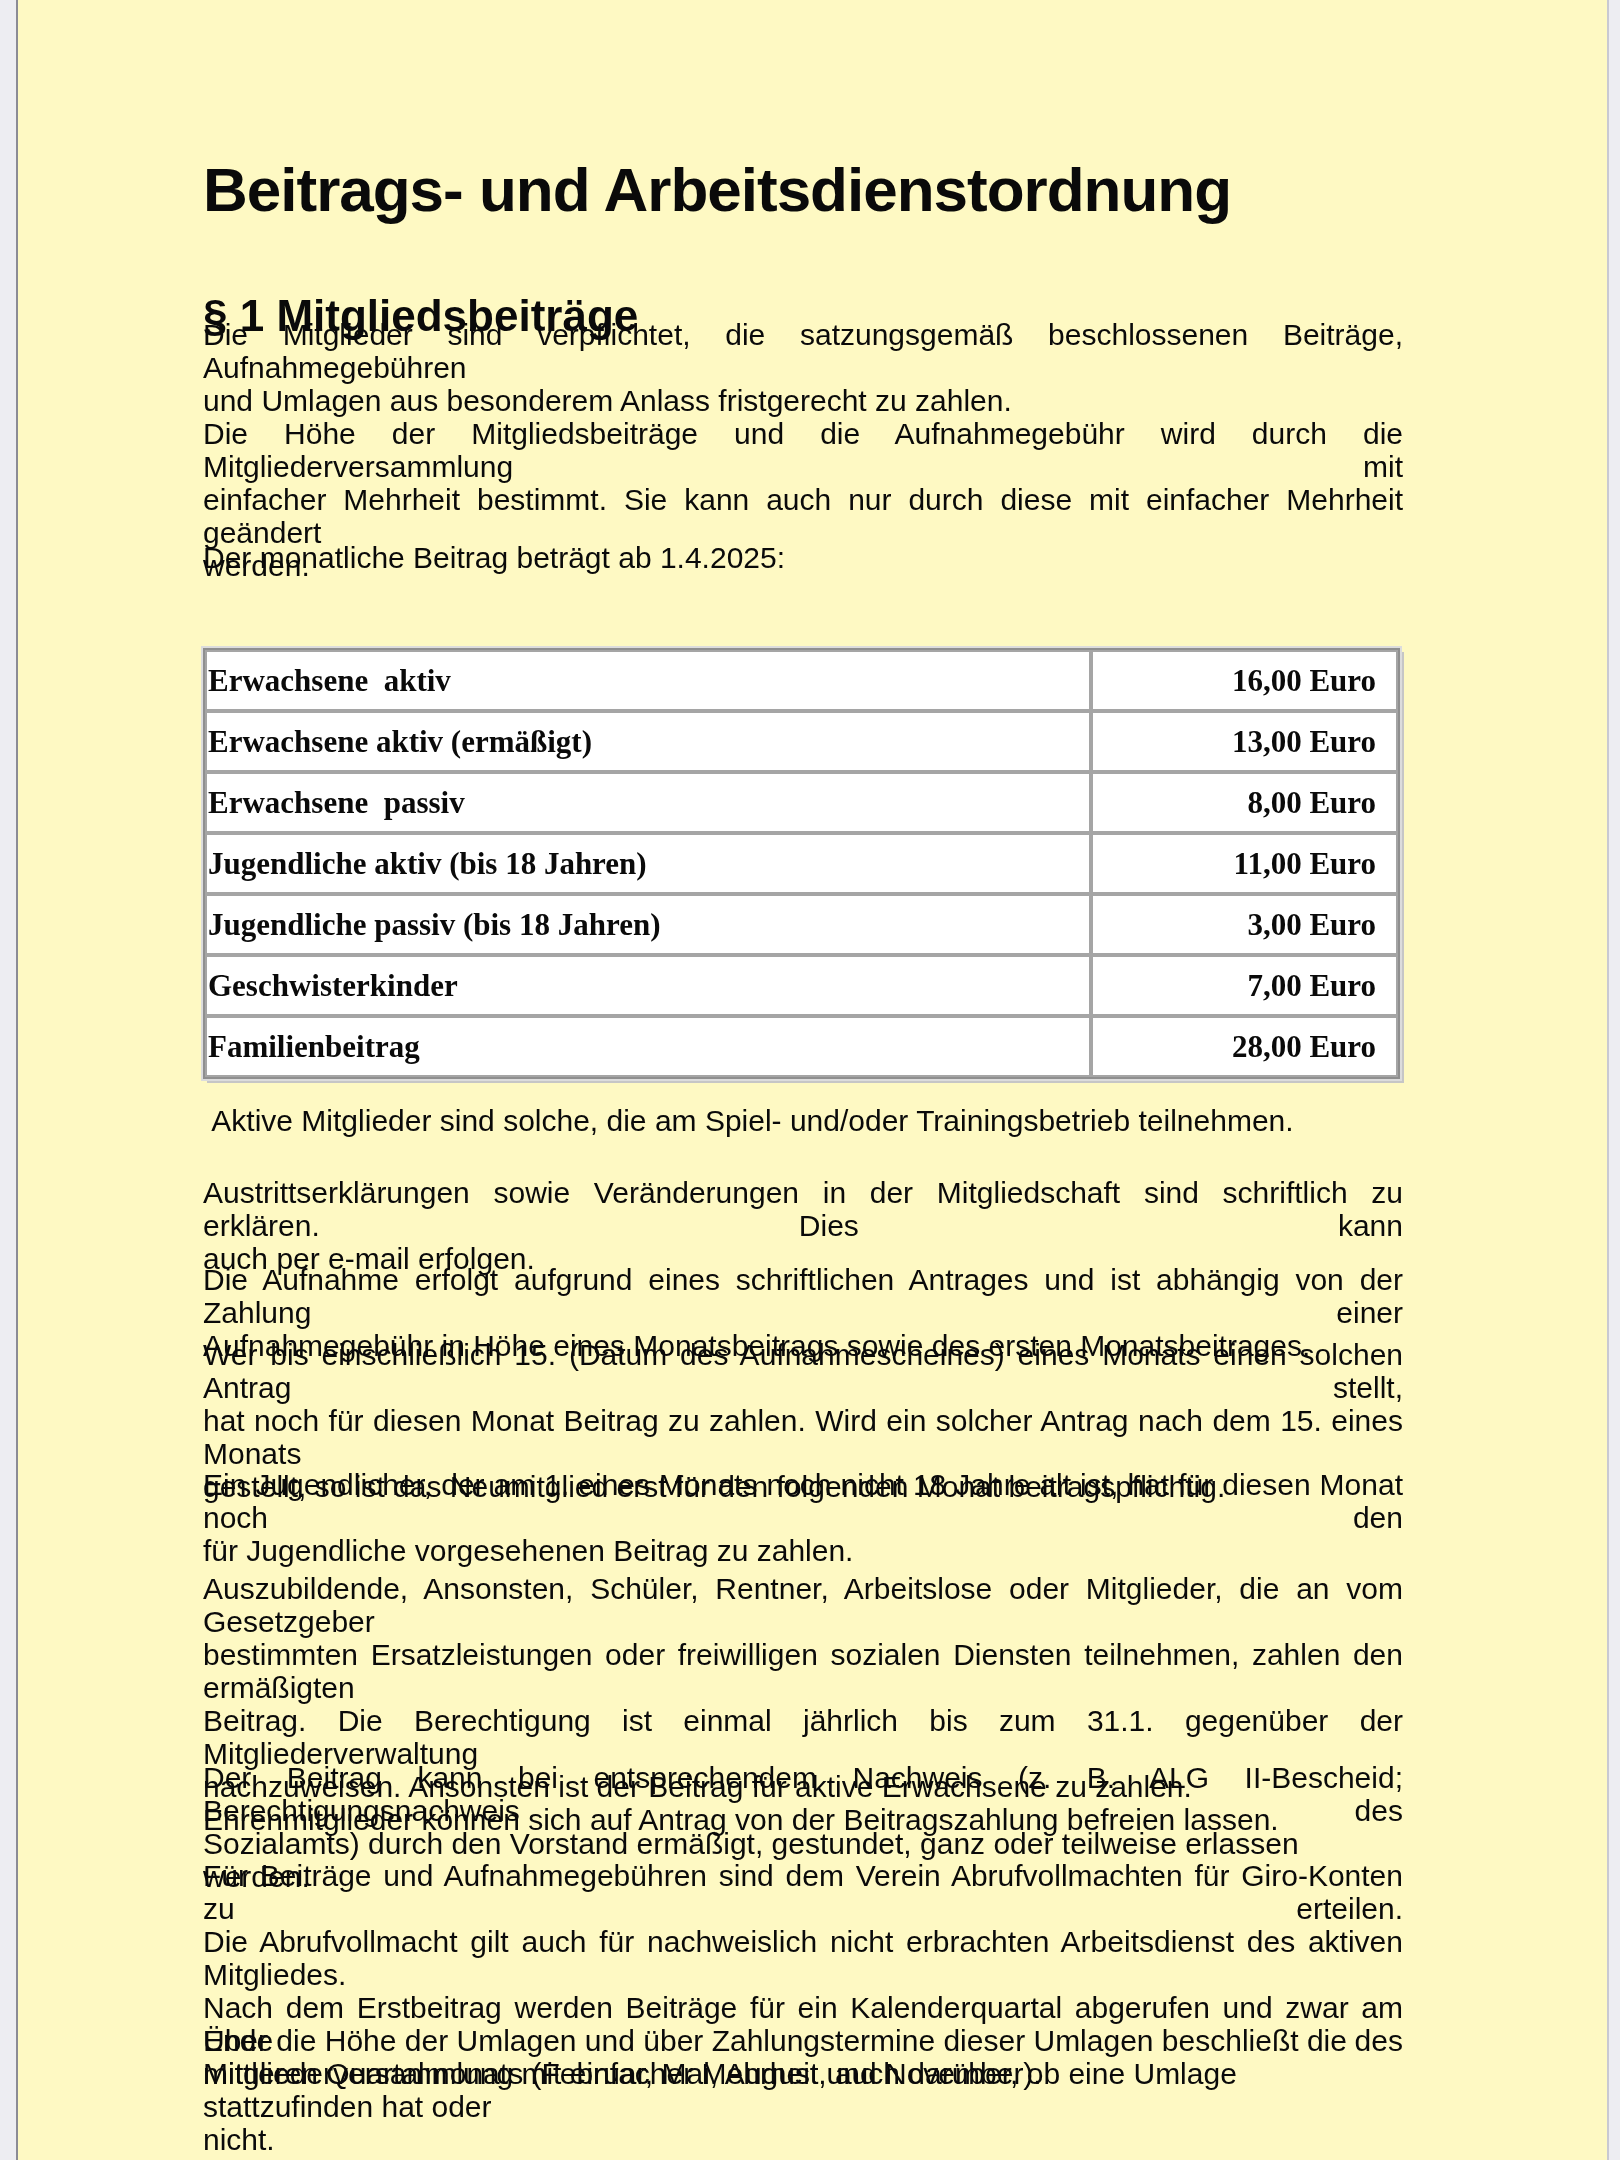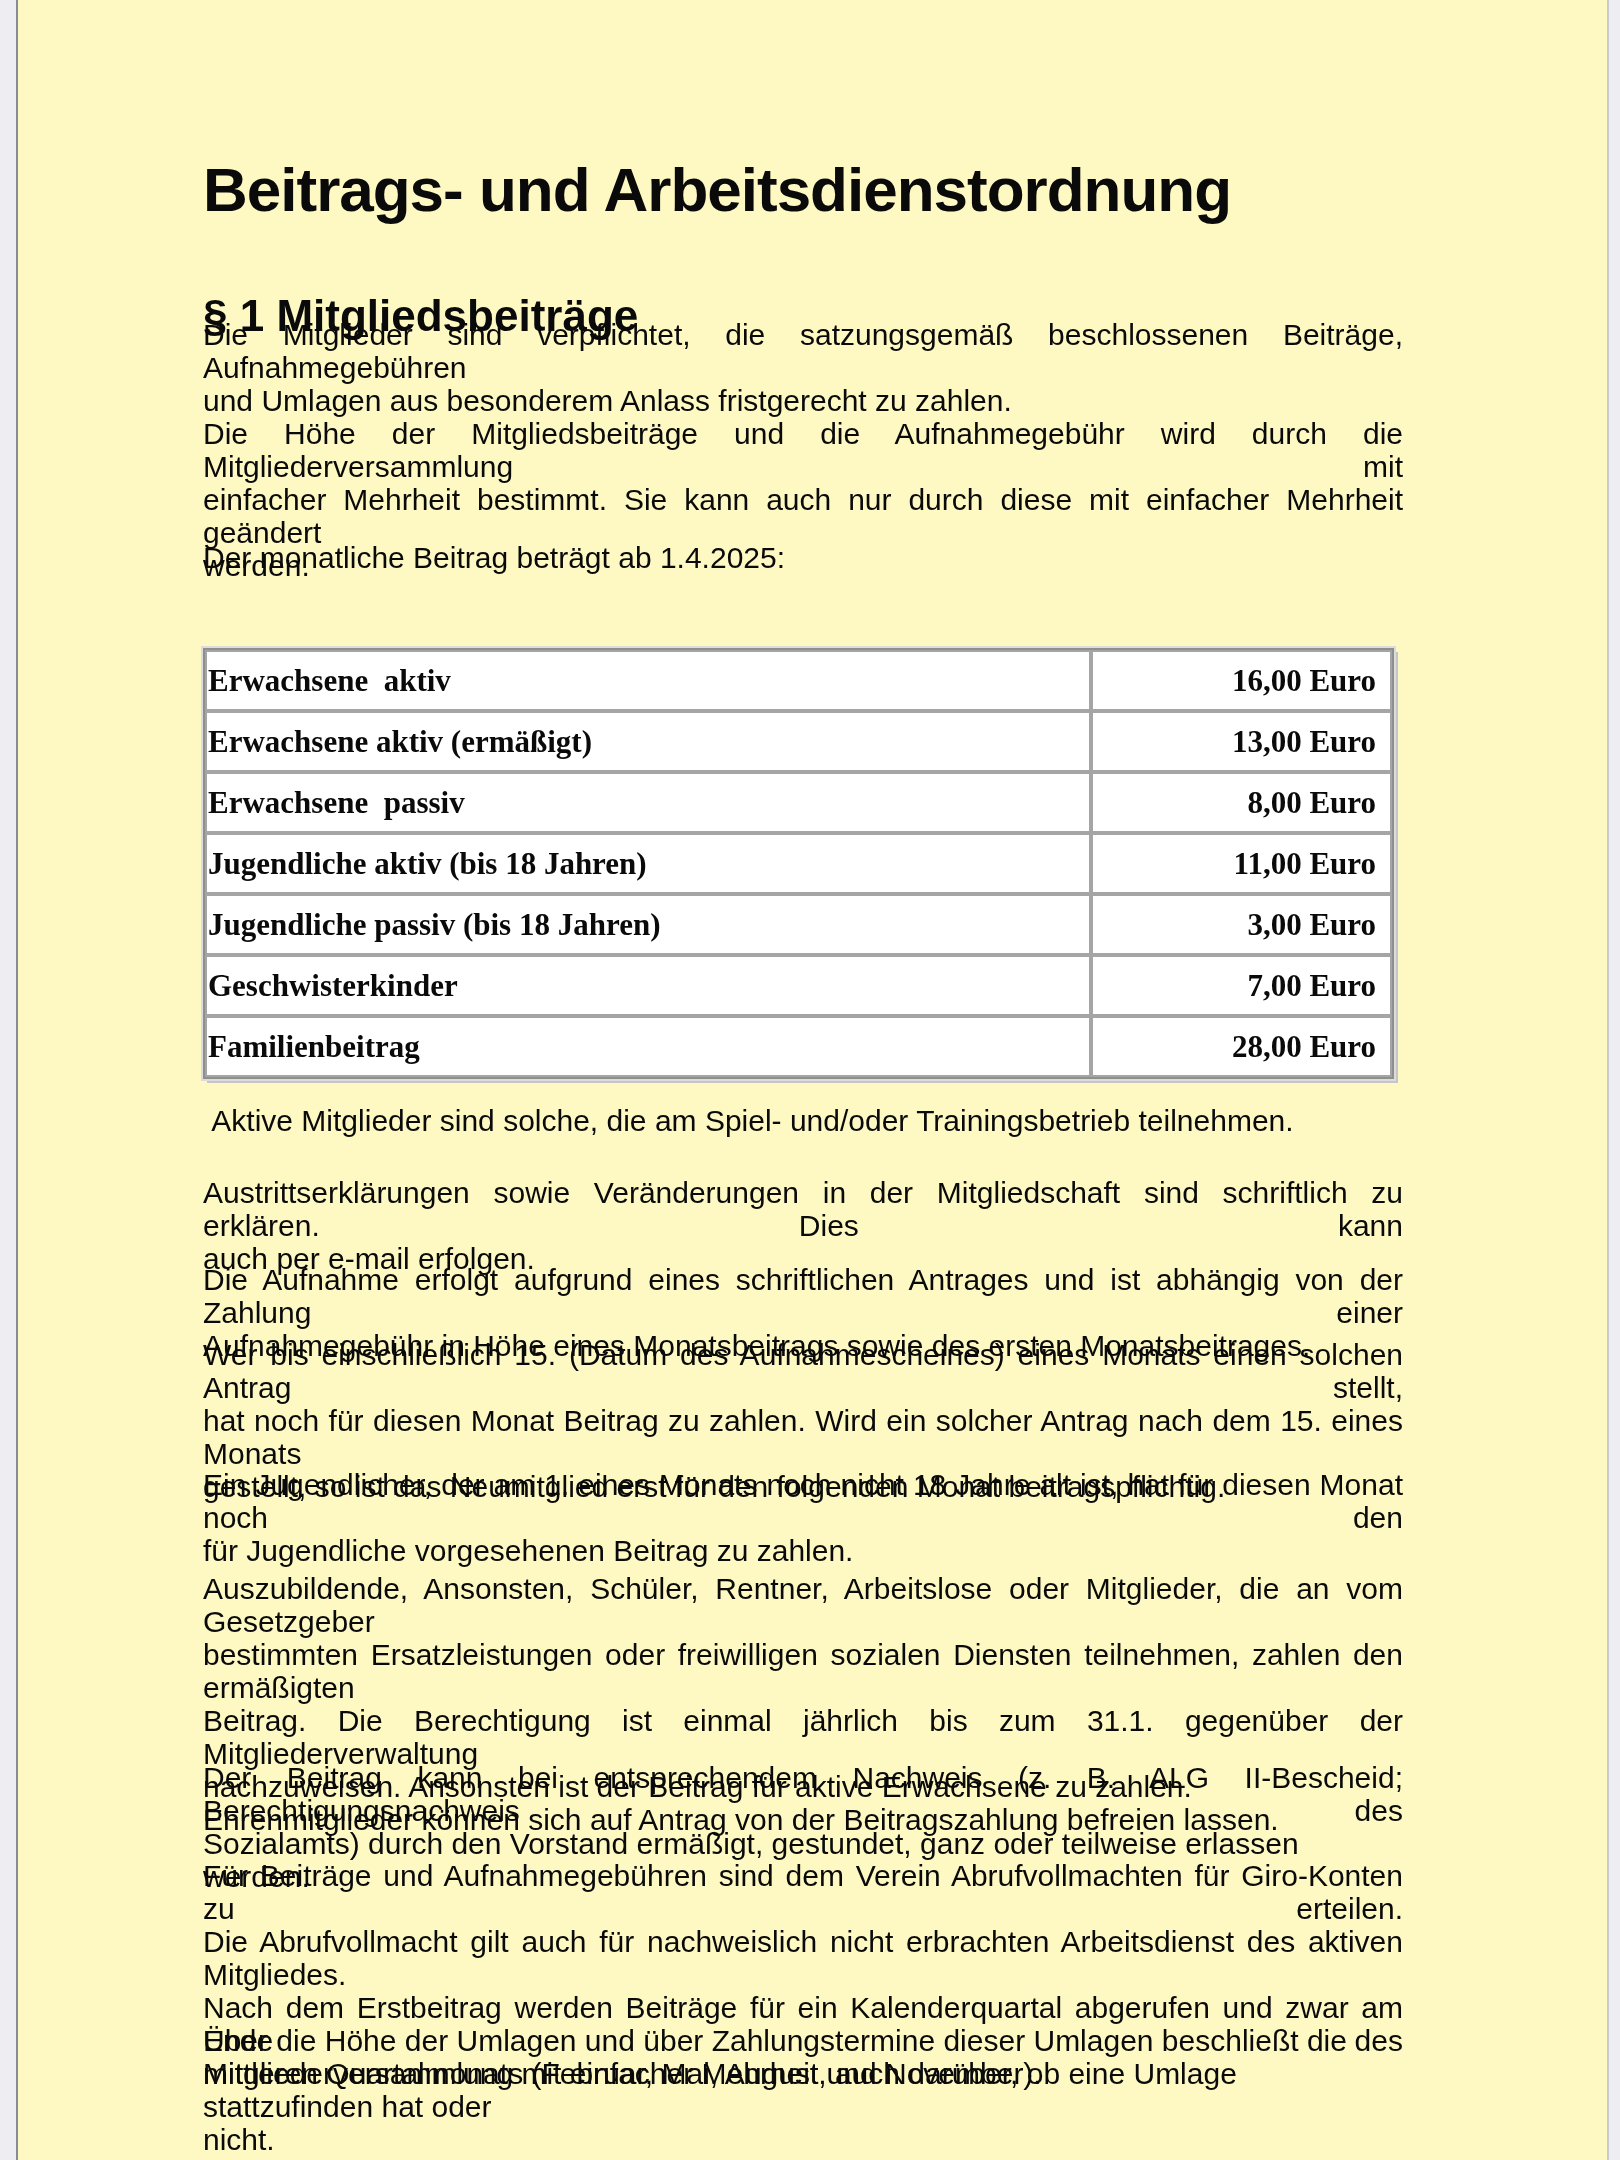--- a/index.html
+++ b/index.html
@@ -63,21 +63,21 @@
     font-size:31px;
     vertical-align:middle;
     background:#fff;
   }
   td.fee-label {
     width:880px; 
     white-space:pre-wrap;
     text-align:left;
   }
   td.fee-value {
-    width:282px; padding-right:14px;
+    width:282px; padding-right:20px;
     text-align:right;
   }
 </style>
 </head>
 <body>
 
 <div class="page">
 
   <h1 class="block doc-title">Beitrags- und Arbeitsdienstordnung</h1>
 

